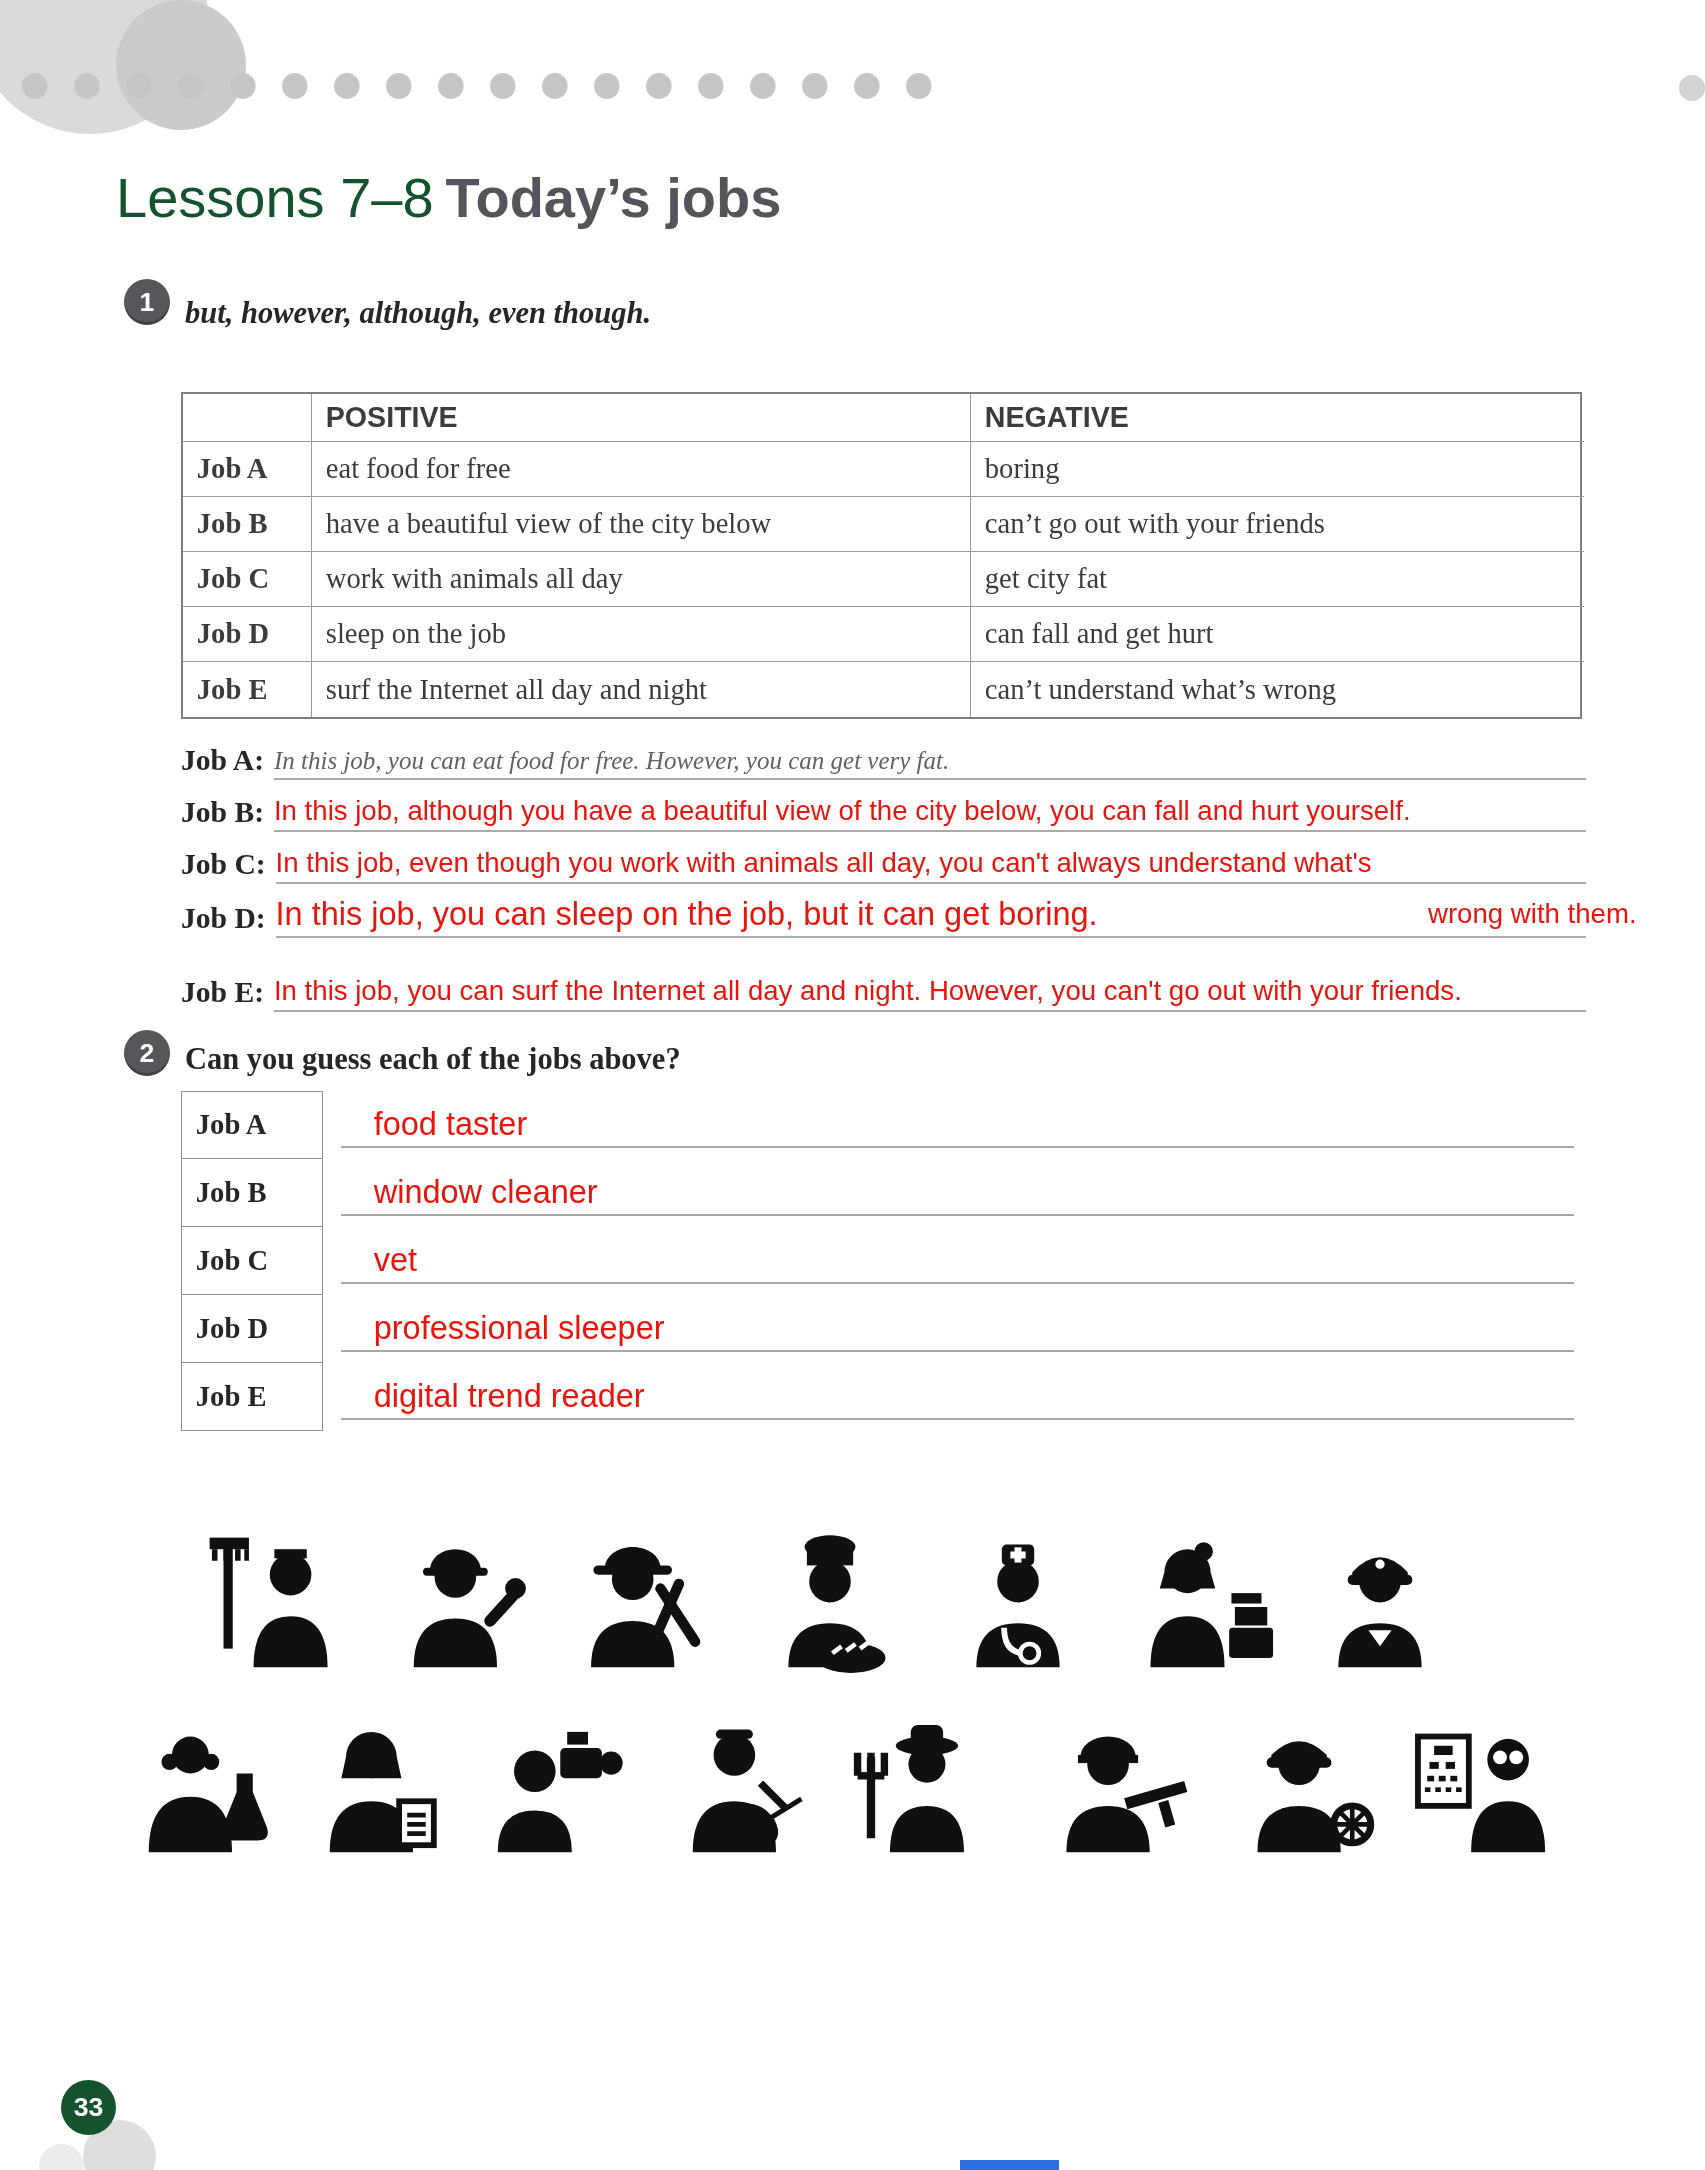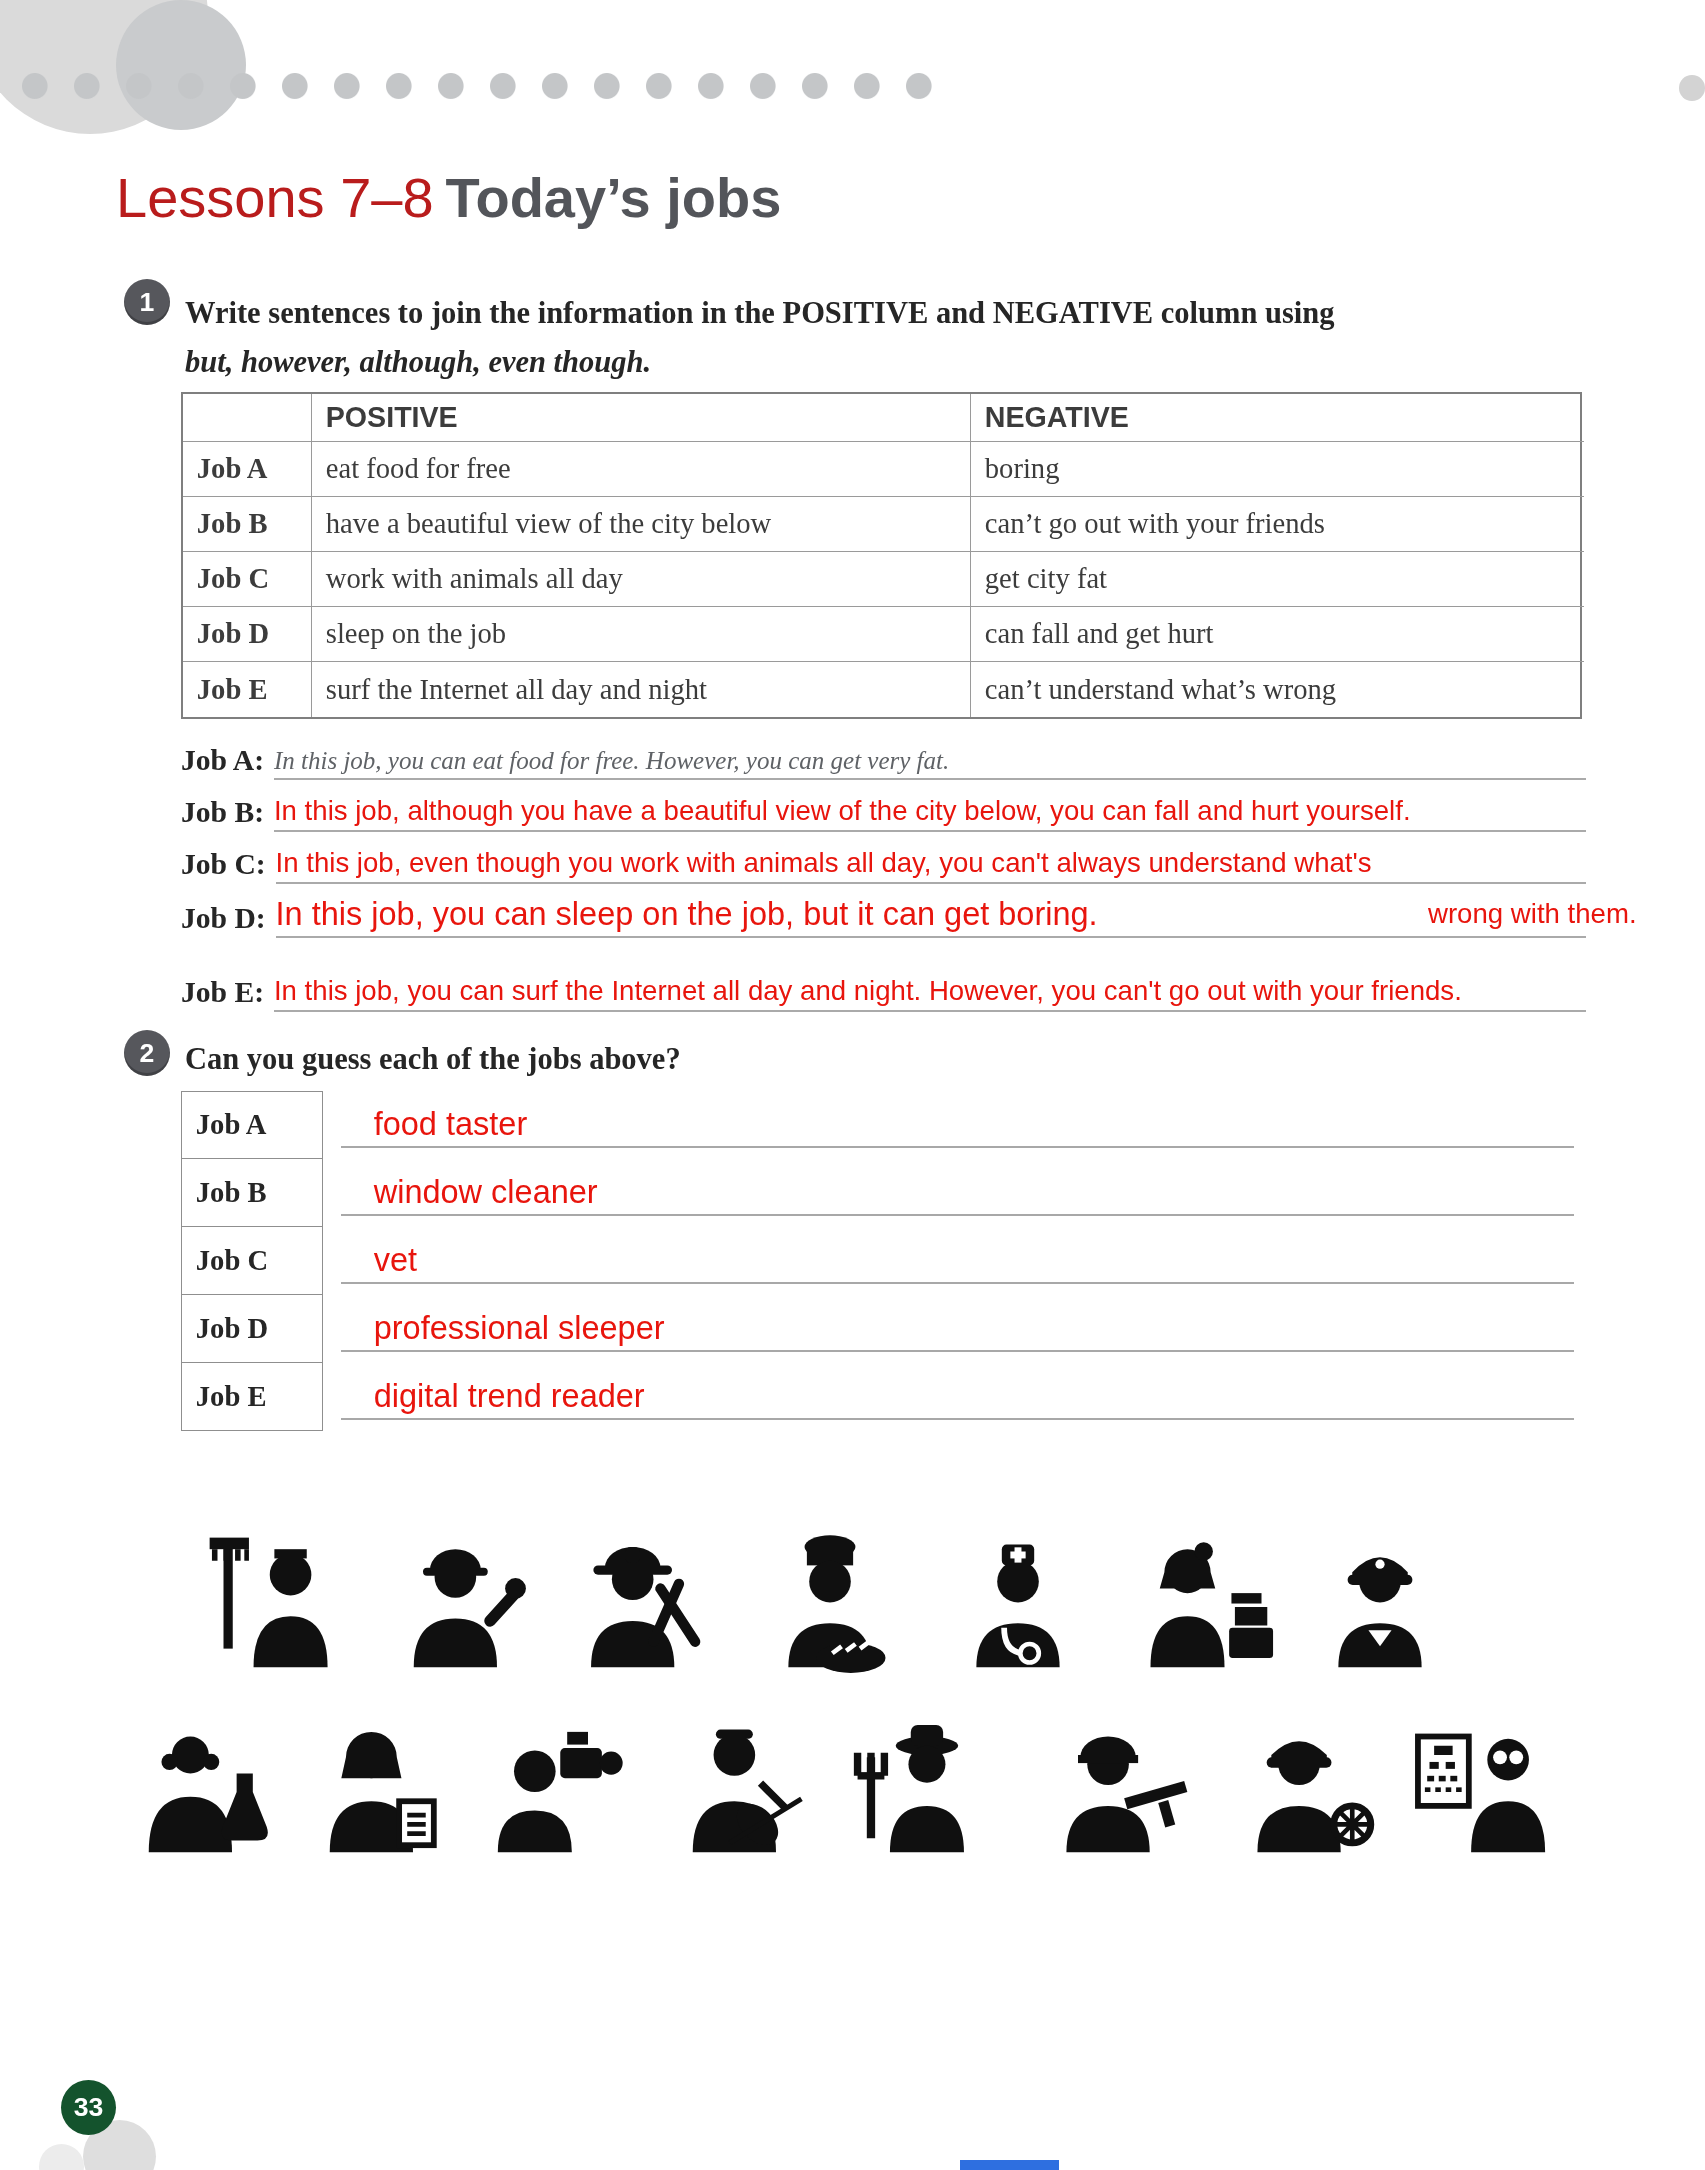--- a/index.html
+++ b/index.html
@@ -16,21 +16,21 @@
   .c2 { left:116px; top:0px;   width:130px; height:130px; background:#c9cbcd; }
   .dots {
     position:absolute; left:21.7px; top:73px; width:924px; height:26.6px;
     background-image:radial-gradient(circle at 12.8px 12.8px, #c4c6c8 12.3px, rgba(0,0,0,0) 13.3px);
     background-size:52px 26.6px; background-repeat:repeat-x;
   }
   .dot-right { left:1679px; top:75px; width:25.6px; height:25.6px; background:#d3d3d3; }
 
   
   .title { position:absolute; left:116px; top:165px; font-family:"Liberation Sans", sans-serif; font-size:56px; white-space:nowrap; }
-  .t-light { color:#b91c1c; font-weight:400; }
+  .t-light { color:#14532d; font-weight:400; }
   .t-bold  { color:#53555a; font-weight:700; margin-left:11.8px; }
 
   
   .badge {
     position:absolute; width:46px; height:46px; border-radius:50%;
     background:#56575c; color:#fff; font:bold 26.6px "Liberation Sans", sans-serif;
     display:flex; align-items:center; justify-content:center;
     box-shadow:inset 0 -3px 0 rgba(0,0,0,.25);
   }
   .b1 { left:124px; top:279px; }
@@ -112,21 +112,20 @@
   <div class="circle c2"></div>
   <div class="dots"></div>
   <div class="circle dot-right"></div>
 
   <div class="title">
     <span class="t-light">Lessons 7–8</span><span class="t-bold">Today’s jobs</span>
   </div>
 
   <div class="badge b1">1</div>
   <p class="instr i1">
-    <span class="line">Write sentences to join the information in the POSITIVE and NEGATIVE column using</span>
     <em>but, however, although, even though.</em>
   </p>
 
   <div class="table1">
     <div class="t1-head"></div>
     <div class="t1-head">POSITIVE</div>
     <div class="t1-head">NEGATIVE</div>
 
     <div class="t1-job">Job A</div>
     <div>eat food for free</div>

